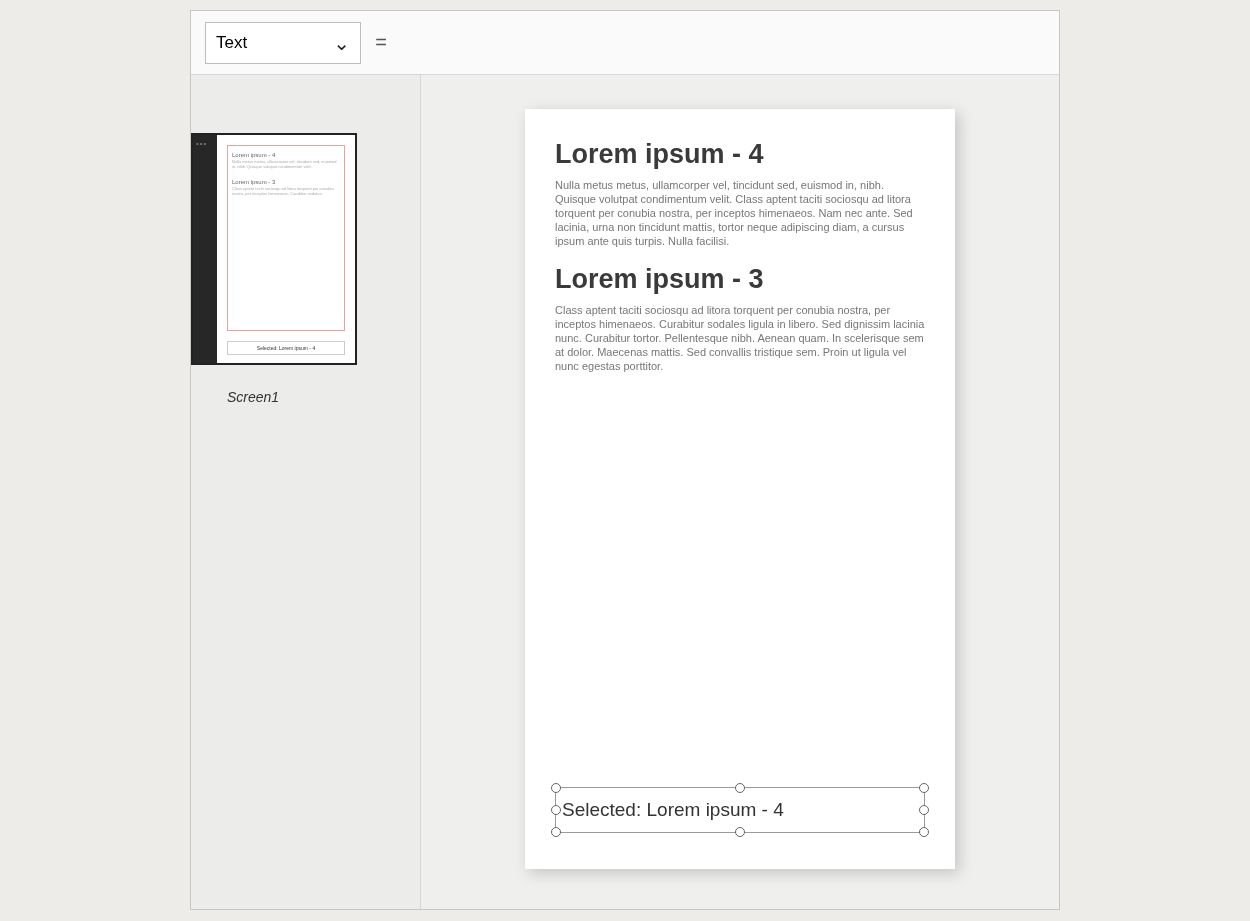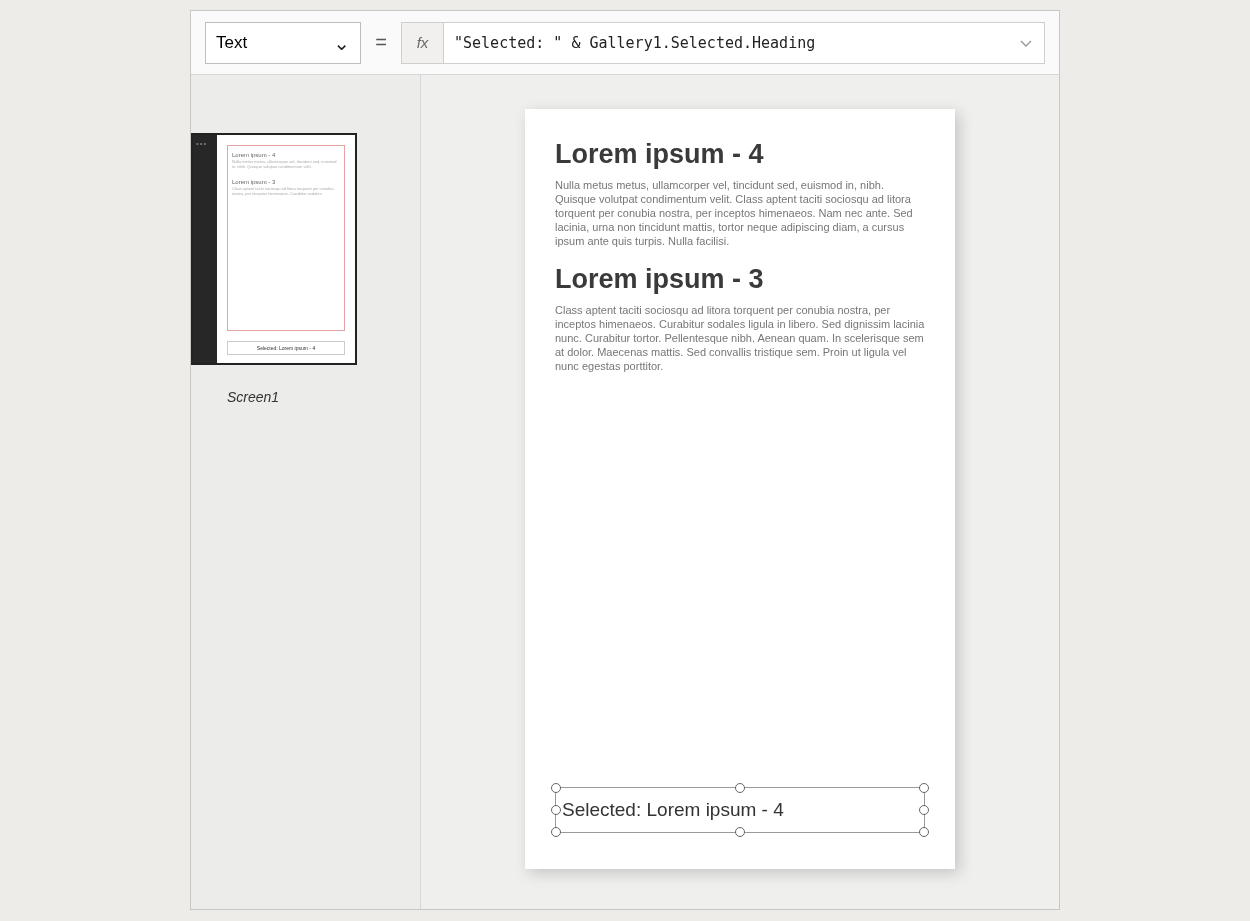--- a/index.html
+++ b/index.html
@@ -39,29 +39,20 @@
 
 <div class="frame">
   <div class="app">
 
     <div class="formula-bar">
       <div class="prop-select">
         <span>Text</span>
         <span class="caret">⌄</span>
       </div>
       <div class="equals">=</div>
-      <div class="formula-wrap">
-        <div class="fx-box">fx</div>
-        <div class="formula-input">"Selected: " &amp; Gallery1.Selected.Heading</div>
-        <div class="formula-expand">
-          <svg width="12" height="12" viewBox="0 0 12 12">
-              <path d="M1 4 L6 9 L11 4" stroke="#999" stroke-width="1.4" fill="none"></path>
-            </svg>
-        </div>
-      </div>
     </div>
 
     <div class="body">
       <div class="leftpane">
         <div class="thumb-frame">
           <div class="thumb-dark">
             <div class="thumb-dots">•••</div>
           </div>
           <div class="thumb-canvas">
             <div class="thumb-gallery">

